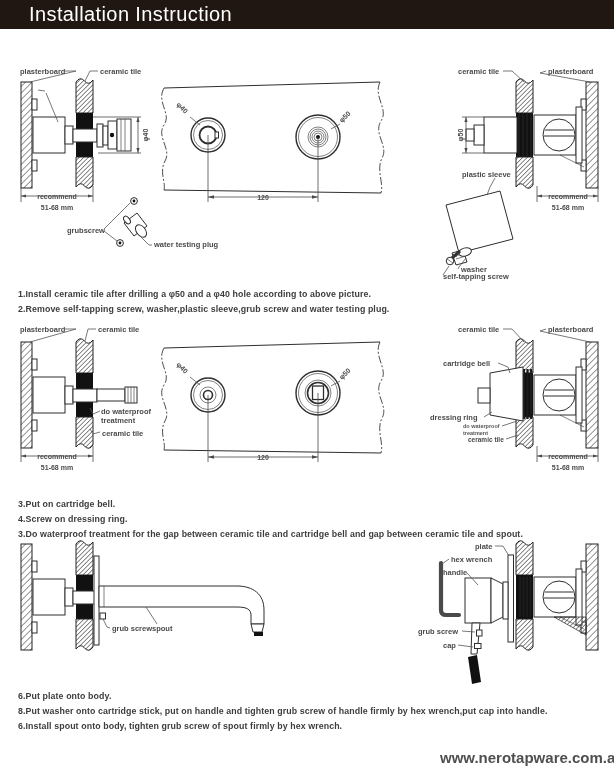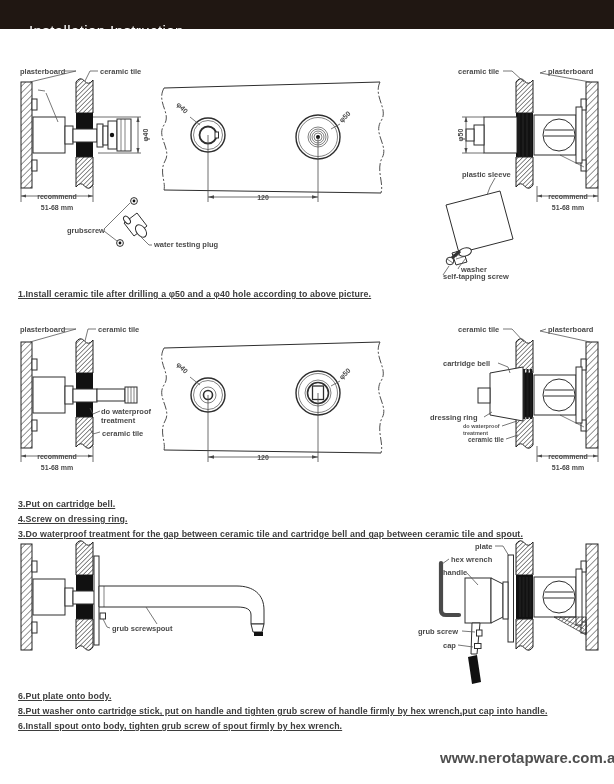--- a/index.html
+++ b/index.html
@@ -1,24 +1,24 @@
 <!DOCTYPE html>
 <html><head>
 <meta charset="utf-8">
 <style>
   html,body{margin:0;padding:0;background:#888;}
   .page{position:relative;width:614px;height:784px;background:#fff;margin:0 auto;
         font-family:"Liberation Sans",sans-serif;overflow:hidden;}
   .titlebar{position:absolute;top:0;left:0;width:614px;height:29px;background:#201712;}
-  .titlebar h1{margin:0;padding:16px 0 0 29px;line-height:29px;font-size:15px;font-weight:400;
+  .titlebar h1{margin:0;padding:0 0 0 29px;line-height:29px;font-size:20px;font-weight:400;
         color:#fff;letter-spacing:.4px;}
   .rowsvg{position:absolute;left:0;}
   .steps{position:absolute;left:18px;width:586px;}
   .steps p{margin:0;font-size:8.8px;font-weight:bold;color:#3d3d3d;line-height:15px;
-        letter-spacing:.1px;text-decoration:underline;}
+        letter-spacing:.1px;}
   .footer{position:absolute;top:749px;left:440px;width:150px;text-align:center;
         font-size:15px;font-weight:bold;color:#4f4f4f;}
   
   .part{fill:#fff;stroke:#2e2e2e;stroke-width:1;}
   .ln{fill:none;stroke:#2e2e2e;stroke-width:1;}
   .thin{stroke-width:.6;}
   .brk{fill:none;stroke:#3a3a3a;stroke-width:.9;stroke-dasharray:8 2 2 2;}
   .dim{fill:none;stroke:#4a4a4a;stroke-width:.8;}
   .lead{fill:none;stroke:#555;stroke-width:.8;}
   .arr{fill:#4a4a4a;stroke:none;}
@@ -200,20 +200,21 @@
       <line x1="104" y1="174" x2="130" y2="148" class="lead"></line>
       <line x1="104" y1="176" x2="117" y2="186" class="lead"></line>
       <text class="lbl" x="67" y="178">grubscrew</text>
       <polyline class="lead" points="141,182 149,190 152,190"></polyline>
       <text class="lbl" x="154" y="192">water testing plug</text>
     </g>
   </svg>
 
   <div class="steps" style="top:287px">
     <p>1.Install ceramic tile after drilling a φ50 and a φ40 hole according to above picture.</p>
+    <p>2.Remove self-tapping screw, washer,plastic sleeve,grub screw and water testing plug.</p>
   </div>
 
   <svg class="rowsvg" style="top:315px" width="614" height="165" viewBox="0 0 614 165">
     <g>
       <use href="#wl"></use>
 
       <rect x="97" y="74" width="28" height="12" class="part"></rect>
       <rect x="125" y="72" width="12" height="16" class="part"></rect>
       <line x1="128" y1="72" x2="128" y2="88" class="ln thin"></line>
       <line x1="131" y1="72" x2="131" y2="88" class="ln thin"></line>

